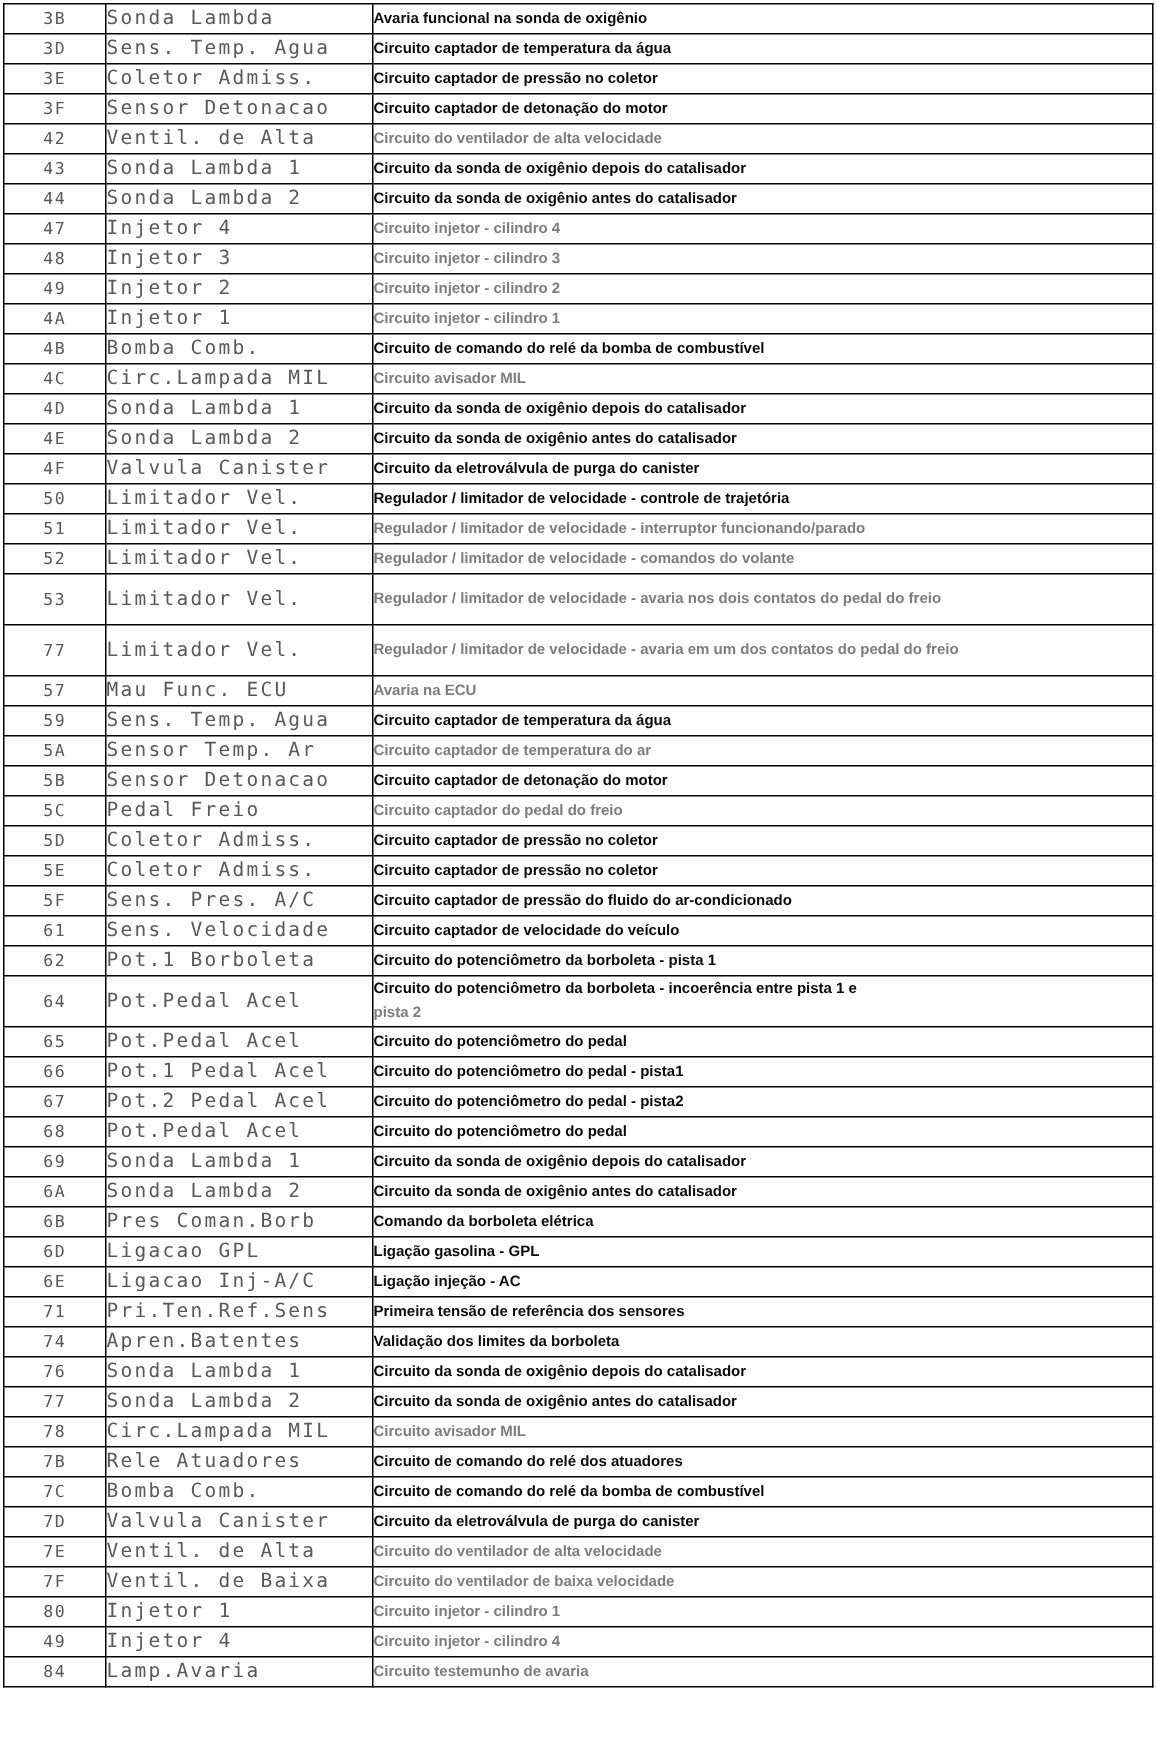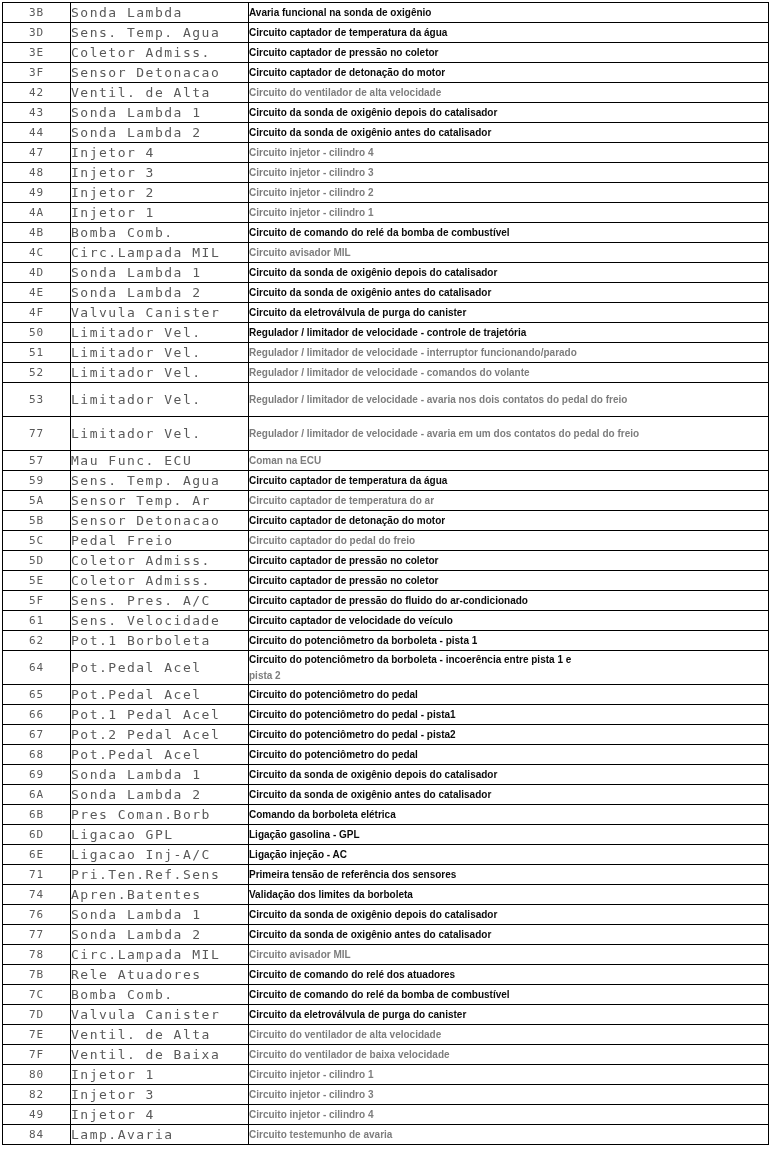--- a/index.html
+++ b/index.html
@@ -163,21 +163,21 @@
         <td class="desc-cell"><span class="desc-gray">Regulador / limitador de velocidade - avaria nos dois contatos do pedal do freio</span></td>
       </tr>
       <tr class="tall">
         <td class="code-cell">77</td>
         <td class="name-cell">Limitador Vel.</td>
         <td class="desc-cell"><span class="desc-gray">Regulador / limitador de velocidade - avaria em um dos contatos do pedal do freio</span></td>
       </tr>
       <tr>
         <td class="code-cell">57</td>
         <td class="name-cell">Mau Func. ECU</td>
-        <td class="desc-cell"><span class="desc-gray">Coman na ECU</span></td>
+        <td class="desc-cell"><span class="desc-gray">Avaria na ECU</span></td>
       </tr>
       <tr>
         <td class="code-cell">59</td>
         <td class="name-cell">Sens. Temp. Agua</td>
         <td class="desc-cell"><span class="desc-black">Circuito captador de temperatura da água</span></td>
       </tr>
       <tr>
         <td class="code-cell">5A</td>
         <td class="name-cell">Sensor Temp. Ar</td>
         <td class="desc-cell"><span class="desc-gray">Circuito captador de temperatura do ar</span></td>
@@ -316,25 +316,20 @@
         <td class="code-cell">7F</td>
         <td class="name-cell">Ventil. de Baixa</td>
         <td class="desc-cell"><span class="desc-gray">Circuito do ventilador de baixa velocidade</span></td>
       </tr>
       <tr>
         <td class="code-cell">80</td>
         <td class="name-cell">Injetor 1</td>
         <td class="desc-cell"><span class="desc-gray">Circuito injetor - cilindro 1</span></td>
       </tr>
       <tr>
-        <td class="code-cell">82</td>
-        <td class="name-cell">Injetor 3</td>
-        <td class="desc-cell"><span class="desc-gray">Circuito injetor - cilindro 3</span></td>
-      </tr>
-      <tr>
         <td class="code-cell">49</td>
         <td class="name-cell">Injetor 4</td>
         <td class="desc-cell"><span class="desc-gray">Circuito injetor - cilindro 4</span></td>
       </tr>
       <tr>
         <td class="code-cell">84</td>
         <td class="name-cell">Lamp.Avaria</td>
         <td class="desc-cell"><span class="desc-gray">Circuito testemunho de avaria</span></td>
       </tr>
     </tbody>

